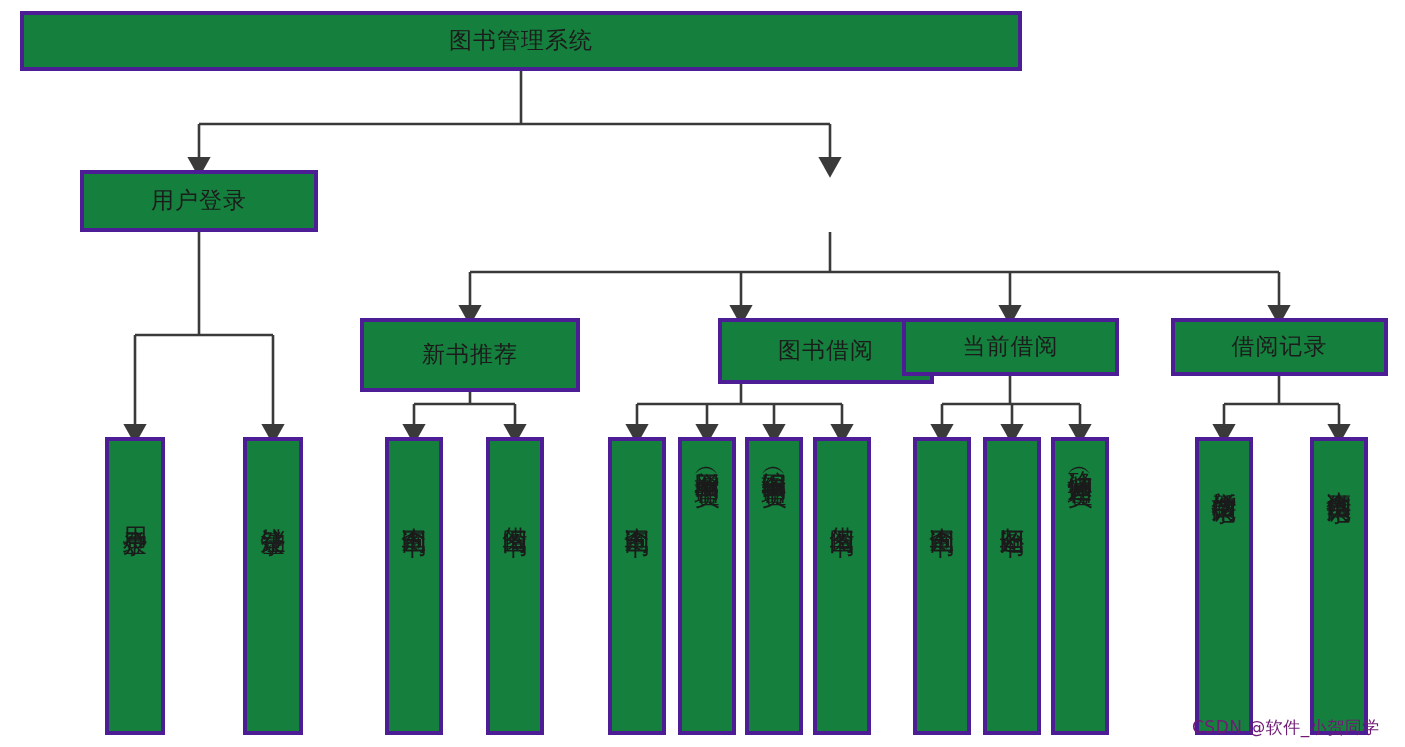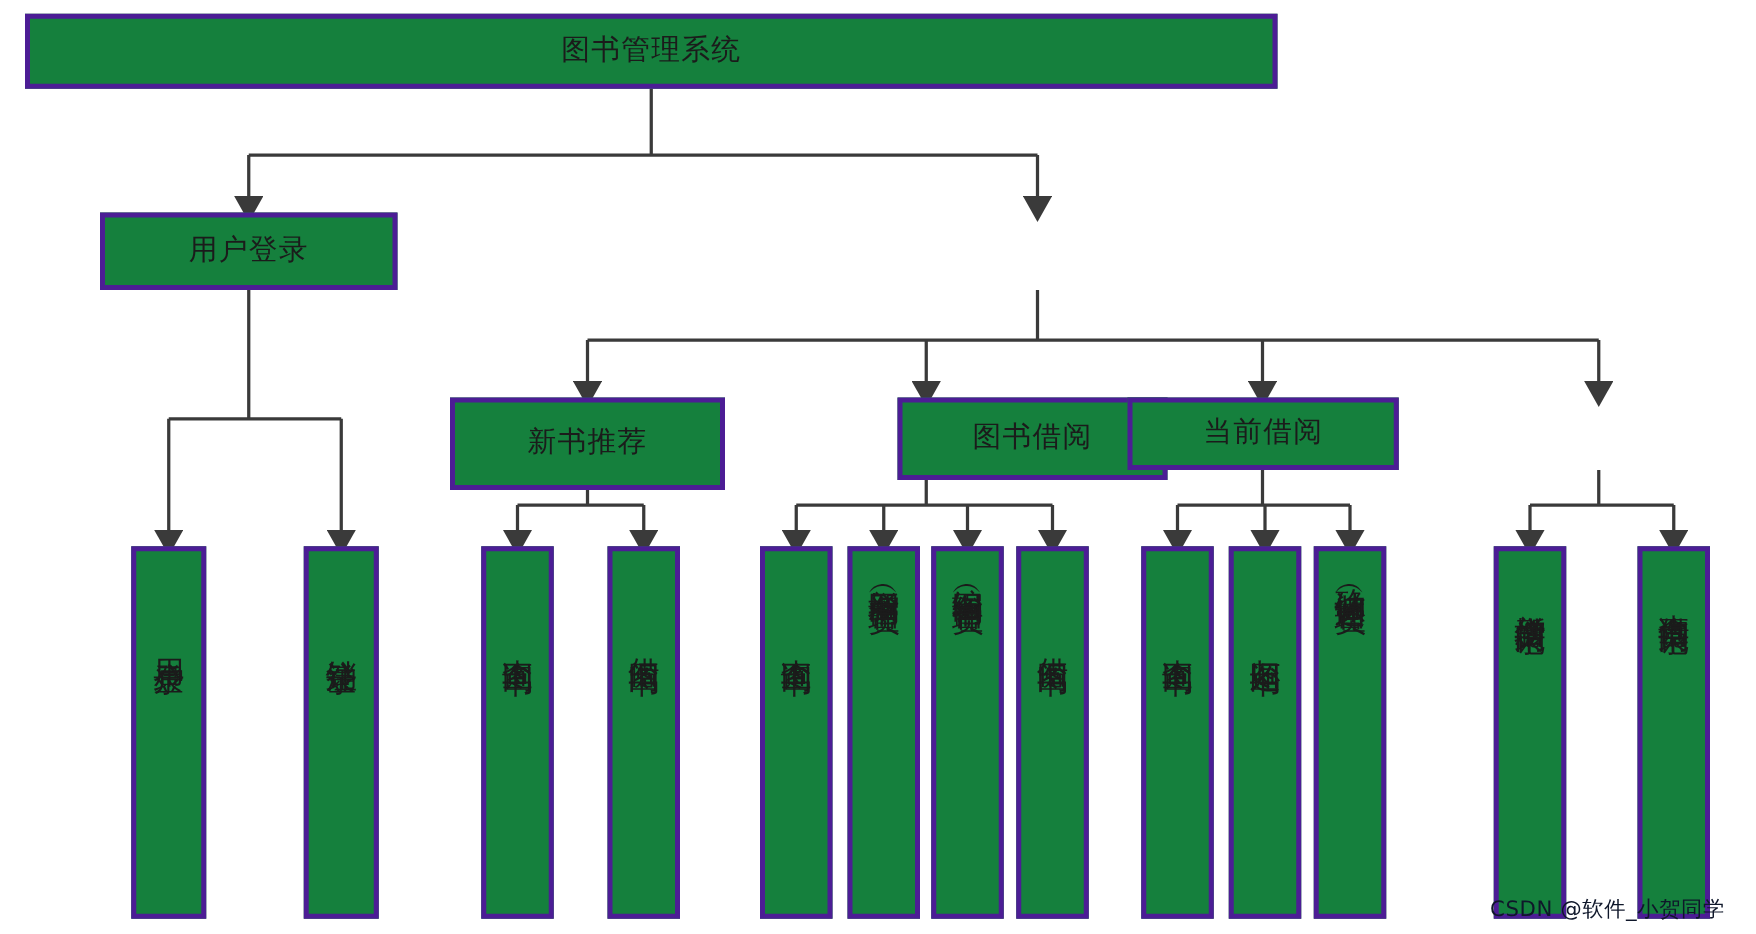--- a/index.html
+++ b/index.html
@@ -64,21 +64,21 @@
     white-space: nowrap;
   }
   .node.vert.mid .lbl {
     padding-top: 60px;
   }
   .node.vert.tall .lbl {
     padding-top: 4px;
   }
   .watermark {
     position: absolute;
-    color: #0f172a;
+    color: #701a75;
     font-size: 17px;
     letter-spacing: 0.5px;
     white-space: nowrap;
     user-select: none;
   }
 </style>
 </head>
 <body>
 
 <div id="canvas">
@@ -143,20 +143,23 @@
 
   <div class="node horiz" style="left:360px; top:318px; width:220px; height:74px;">
     <span class="lbl">新书推荐</span>
   </div>
   <div class="node horiz" style="left:671px; top:318px; width:216px; height:66px;margin-left:47px;">
     <span class="lbl">图书借阅</span>
   </div>
   <div class="node horiz" style="left:902px; top:318px; width:217px; height:58px;">
     <span class="lbl">当前借阅</span>
   </div>
+  <div class="node horiz" style="left:1171px; top:318px; width:217px; height:58px;">
+    <span class="lbl">借阅记录</span>
+  </div>
 
   <div class="node vert mid" style="left:105px; top:437px; width:60px; height:298px;">
     <span class="lbl">用户登录</span>
   </div>
   <div class="node vert mid" style="left:243px; top:437px; width:60px; height:298px;">
     <span class="lbl">注销登录</span>
   </div>
 
   <div class="node vert mid" style="left:385px; top:437px; width:58px; height:298px;">
     <span class="lbl">查询图书</span>

